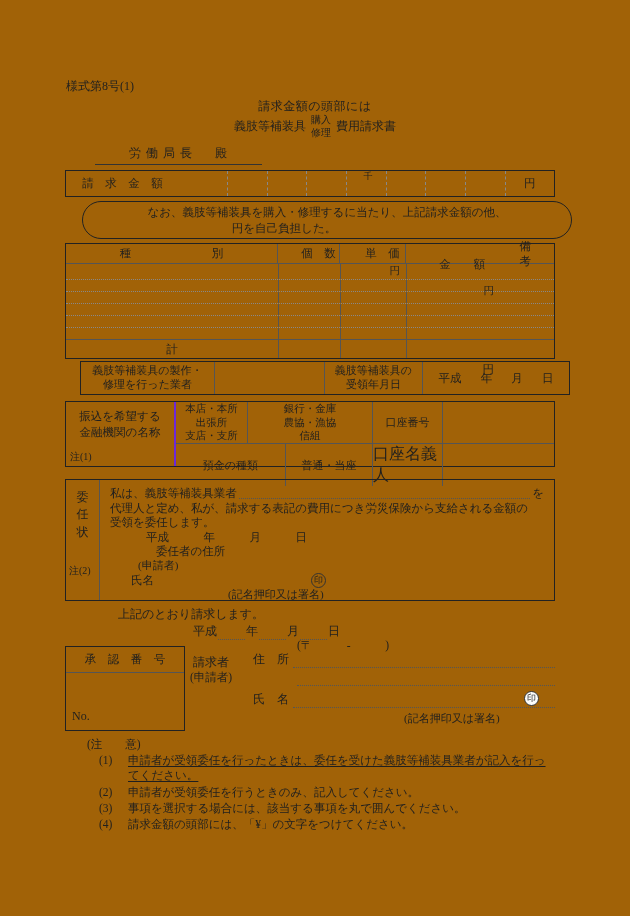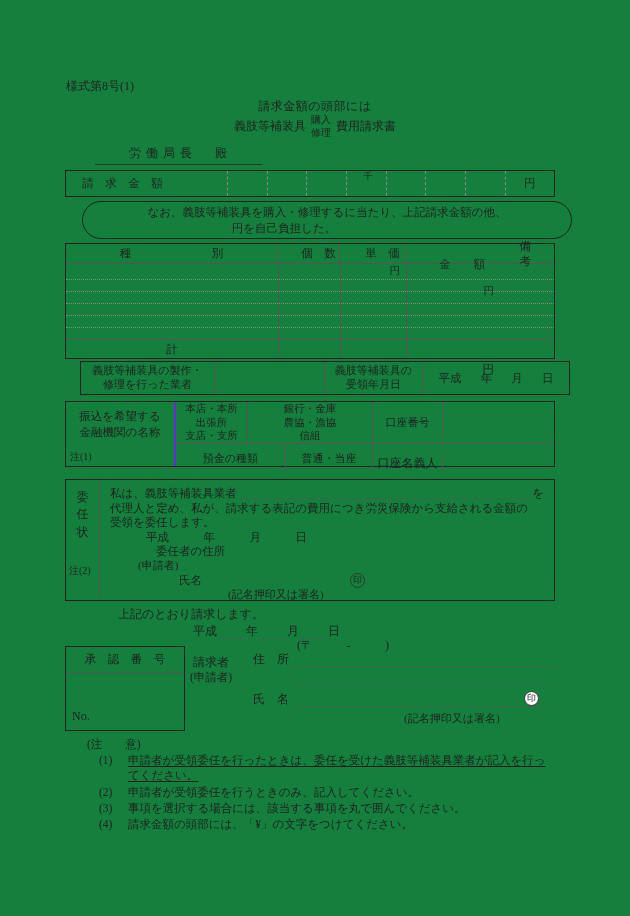--- a/index.html
+++ b/index.html
@@ -1,16 +1,16 @@
 <!DOCTYPE html>
 <html><head>
 <meta charset="utf-8">
 <style>
   html,body{margin:0;padding:0;background:#fcfcfa;}
-  .page{position:relative;width:630px;height:916px;background:#15803d;color:#1f1f1f;
+  .page{position:relative;width:630px;height:916px;background:#a16207;color:#1f1f1f;
         font-family:"Liberation Serif","DejaVu Serif",serif;font-size:12px;line-height:1.3;overflow:hidden;}
   .page *{box-sizing:border-box;}
 
   
   .form-no{position:absolute;top:79px;left:66px;}
   .title{position:absolute;top:99px;left:0;width:100%;text-align:center;letter-spacing:.5px;}
   .subtitle{position:absolute;top:114px;left:0;width:100%;display:flex;justify-content:center;align-items:center;gap:5px;}
   .stack{display:flex;flex-direction:column;font-size:10px;line-height:1.25;text-align:center;}
   .addressee{position:absolute;top:146px;left:95px;width:167px;height:19px;border-bottom:1px solid #333;
              display:flex;justify-content:center;gap:22px;letter-spacing:1px;}
@@ -60,35 +60,35 @@
   .bank-label{width:110px;border-right:2px solid #6d28d9;position:relative;display:flex;flex-direction:column;
               align-items:center;padding-top:7px;line-height:1.35;}
   .bank-note{position:absolute;left:4px;bottom:3px;font-size:10px;}
   .bank-right{flex:1;display:flex;flex-direction:column;}
   .bank-r1{height:43px;border-bottom:1px solid #555;display:flex;}
   .bank-r2{flex:1;display:flex;}
   .bc{border-right:1px solid #555;display:flex;align-items:center;justify-content:center;}
   .bc:last-child{border-right:none;}
   .stack3{flex-direction:column;font-size:10.5px;line-height:1.3;}
   .b11{width:125px;}.b12{width:72px;}.b13{width:70px;font-size:11px;}.b14{flex:1;}
-  .b21{width:110px;font-size:11px;}.b22{width:87px;font-size:11px;}.b23{width:70px;font-size:12px;margin-top:12px;}.b24{flex:1;}
+  .b21{width:110px;font-size:11px;}.b22{width:87px;font-size:11px;}.b23{width:70px;font-size:16px;}.b24{flex:1;}
 
   
   .poa{position:absolute;top:479px;left:65px;width:490px;height:122px;border:1px solid #222;display:flex;}
   .poa-side{width:34px;border-right:1px solid #555;position:relative;}
   .poa-vert{position:absolute;top:9px;left:50%;transform:translateX(-50%);width:13px;word-break:break-all;
             line-height:1.45;text-align:center;}
   .poa-note{position:absolute;left:3px;bottom:23px;font-size:10px;}
   .poa-main{flex:1;padding:6px 10px 0 10px;font-size:11.5px;line-height:1.27;}
   .poa-l1{display:flex;align-items:flex-end;}
   .poa-dots{flex:1;border-bottom:1px dotted #555;margin:0 2px 2px 2px;height:10px;}
   .poa-date{margin-left:36px;}
   .poa-addr{margin-left:46px;}
   .poa-app{margin-left:28px;font-size:11px;}
-  .poa-name{margin-left:69px;display:flex;align-items:center;}
+  .poa-name{margin-left:21px;display:flex;align-items:center;gap:9px;}
   .poa-name .seal{margin-left:148px;}
   .poa-sealnote{margin-left:118px;font-size:11px;}
   .seal{display:inline-flex;width:15px;height:15px;border:1px solid #333;border-radius:50%;
         align-items:center;justify-content:center;font-size:9px;line-height:1;flex:none;}
 
   
   .statement{position:absolute;top:607px;left:118px;}
   .cdate{position:absolute;top:624px;left:193px;display:flex;align-items:flex-end;}
   .dseg{display:inline-block;width:27px;height:13px;border-bottom:1px dotted #555;margin:0 1px;}
 

